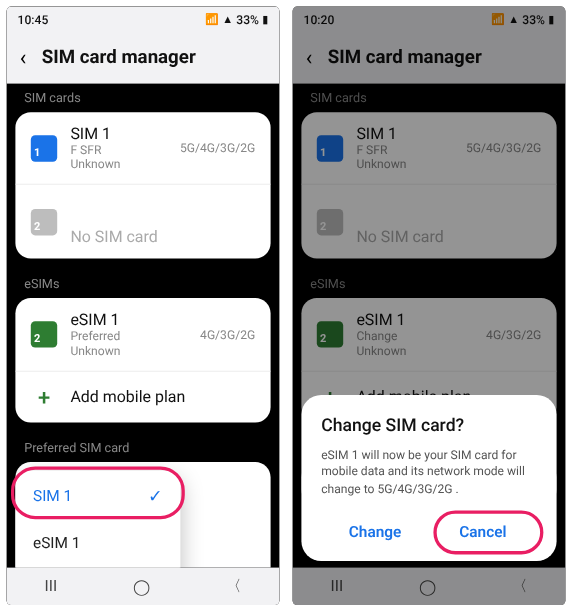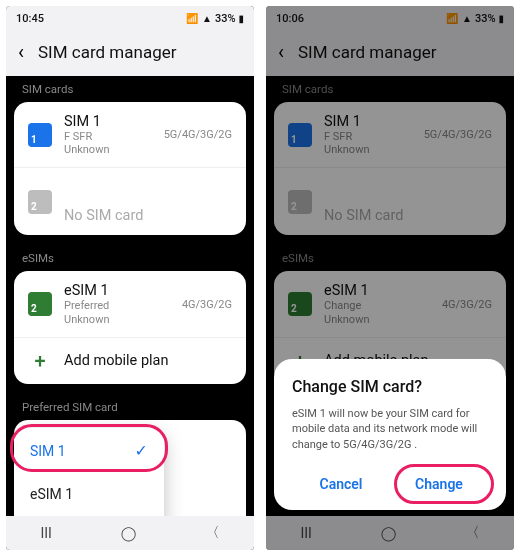--- a/index.html
+++ b/index.html
@@ -4,21 +4,21 @@
 <style>
   * { box-sizing: border-box; margin: 0; padding: 0; }
   body { font-family: -apple-system, Roboto, "Segoe UI", sans-serif; background: #fff; width: 520px; height: 556px; display: flex; gap: 12px; padding: 6px; }
   .phone { width: 249px; height: 544px; background: #000000; border-radius: 4px; overflow: hidden; position: relative; display: flex; flex-direction: column; }
   .dim::before { content:""; position:absolute; inset:0; background: rgba(0,0,0,.42); z-index: 5; }
   .status { height: 24px; display: flex; justify-content: space-between; align-items: center; padding: 0 10px; font-size: 11px; font-weight: 500; color: #111; background: #f2f2f4; }
   .status .r { display:flex; align-items:center; gap:3px; }
   .sicon { font-size: 10px; }
   .header { display:flex; align-items:center; gap:14px; padding: 10px 14px 12px 12px; background:#f2f2f4; }
   .back { font-size: 20px; }
-  .title { font-size: 17px; font-weight: 400; color:#111; }
+  .title { font-size: 17px; font-weight: 700; color:#111; }
   .section-label { font-size: 11.5px; color:#888; padding: 6px 16px 6px 16px; }
   .card { background:#fff; border-radius: 14px; margin: 0 8px 10px 8px; overflow:hidden; }
   .row { display:flex; align-items:center; padding: 11px 14px; gap:12px; }
   .row + .row { border-top: 1px solid #eee; }
   .simicon { width:24px; height:24px; border-radius:4px; display:flex; align-items:flex-end; justify-content:flex-start; padding:2px 3px; font-size:10px; font-weight:700; color:#fff; }
   .sim1 { background:#1a73e8; }
   .sim2 { background:#bdbdbd; }
   .esim { background:#2e7d32; }
   .rowmain { flex:1; }
   .rowtitle { font-size:14.5px; color:#111; }
@@ -113,21 +113,21 @@
   </div>
   <div class="nav">
     <span class="navbtn">III</span>
     <span class="navbtn">◯</span>
     <span class="navbtn">〈</span>
   </div>
 </div>
 
 <div class="phone dim">
   <div class="status">
-    <span>10:06</span>
+    <span>10:20</span>
     <span class="r">
       <span class="sicon">📶</span>
       <span class="sicon">▲</span>
       <span>33%</span>
       <span class="sicon">▮</span>
     </span>
   </div>
   <div class="header">
     <span class="back">‹</span>
     <span class="title">SIM card manager</span>
@@ -180,18 +180,18 @@
   <div class="nav">
     <span class="navbtn">III</span>
     <span class="navbtn">◯</span>
     <span class="navbtn">〈</span>
   </div>
 
   <div class="dialog">
     <div class="dlg-title">Change SIM card?</div>
     <div class="dlg-body">eSIM 1 will now be your SIM card for mobile data and its network mode will change to 5G/4G/3G/2G .</div>
     <div class="dlg-btns">
+      <div class="dlg-btn">Change</div>
       <div class="dlg-btn">Cancel</div>
-      <div class="dlg-btn">Change</div>
     </div>
   </div>
   <div class="highlight1" style="bottom:46px; right:20px; width:100px; height:40px; z-index:12;"></div>
 </div>
 
 </body></html>

